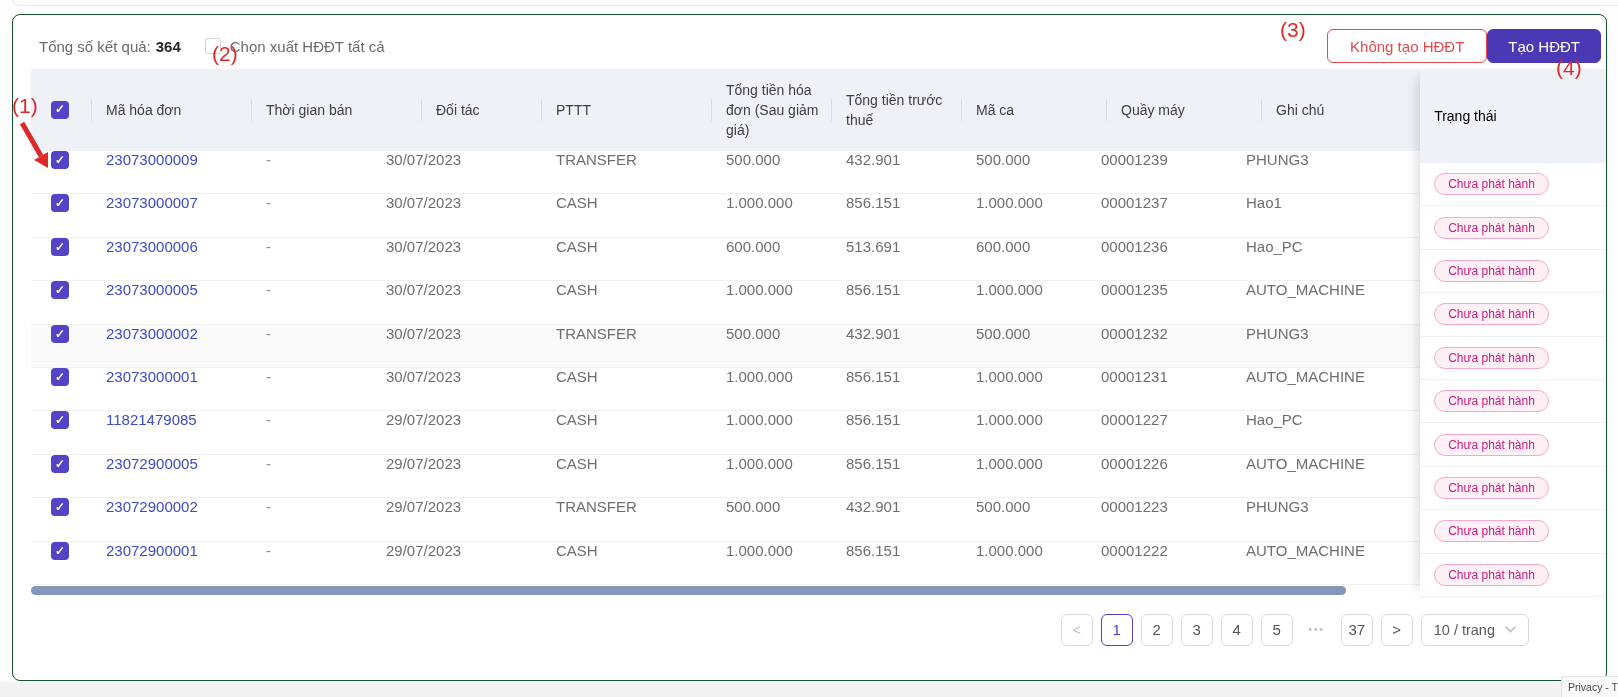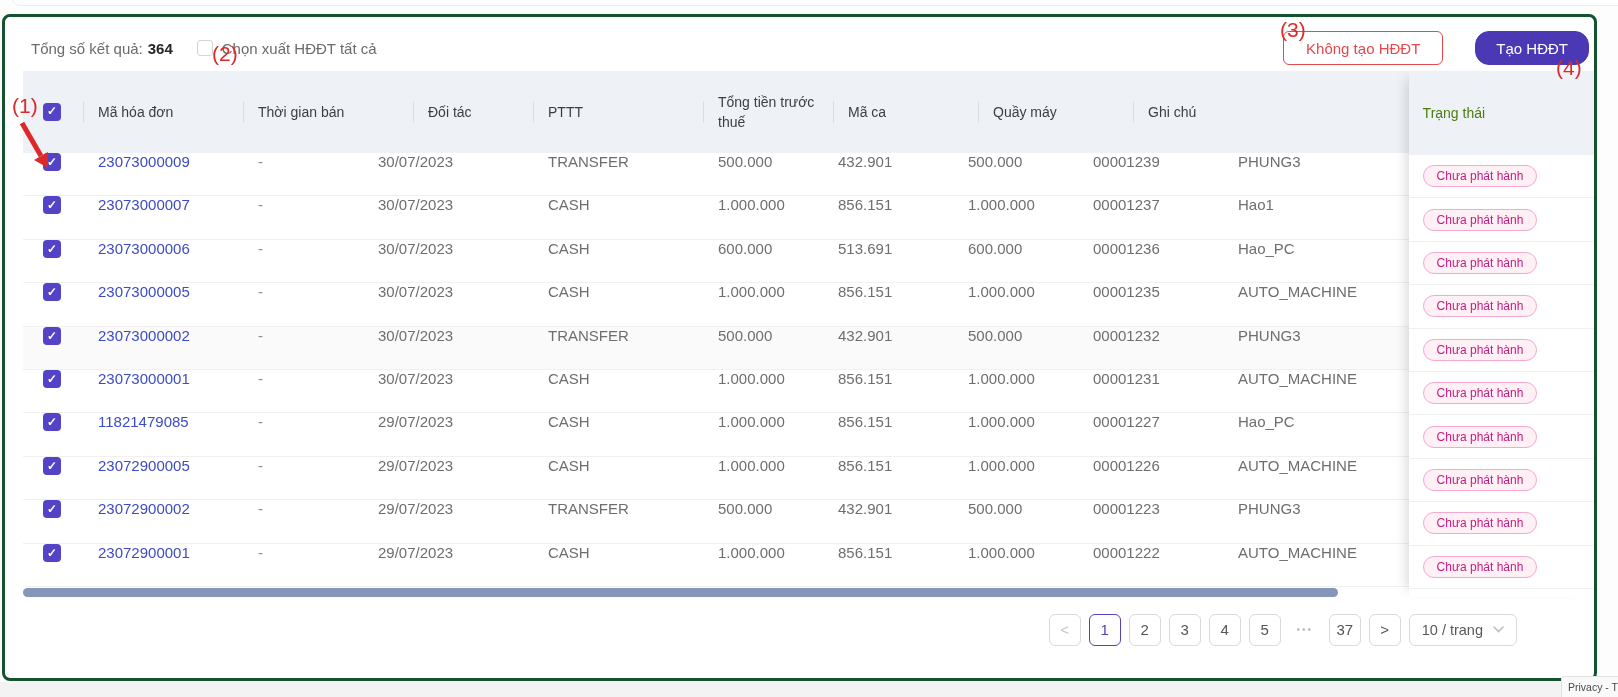--- a/index.html
+++ b/index.html
@@ -4,38 +4,38 @@
 <style>
   * { margin:0; padding:0; box-sizing:border-box; }
   body { font-family:"Liberation Sans", sans-serif; background:#fff; }
   .stage { position:relative; width:1618px; height:697px; overflow:hidden; background:#fdfdfe; }
 
   
   .prev-card { position:absolute; left:12px; top:-14px; width:1620px; height:20px;
     background:#fff; border:1px solid #ececec; border-radius:8px; }
 
   
-  .card { position:absolute; left:2px; top:14px; width:1595px; height:667px;
-    background:#fff; border:3px solid #14532d; border-radius:8px;
+  .card { position:absolute; left:12px; top:14px; width:1595px; height:667px;
+    background:#fff; border:1px solid #14532d; border-radius:8px;
     box-shadow:0 1px 4px rgba(0,0,0,0.03); }
 
   .below-strip { position:absolute; left:0; top:682px; width:1618px; height:15px; background:#f3f3f4; }
 
   
   .toolbar { display:flex; align-items:center; justify-content:space-between;
     padding:14px 5px 0 26px; height:48px; }
   .toolbar-left { display:flex; align-items:center; font-size:15px; color:#6b6b6b; }
   .toolbar-left b { color:#262626; margin-left:5px; }
   .cb-unchecked { width:16px; height:16px; border:1.5px solid #d4d4d4; border-radius:3px;
     background:#fff; margin:0 9px 0 24px; cursor:pointer; flex:none; }
-  .toolbar-right { display:flex; align-items:center; gap:32px; }
+  .toolbar-right { display:flex; align-items:center; gap:0; }
   .btn-outline-red { height:34px; padding:0 22px; background:#fff; border:1px solid #e5484d;
     color:#e5484d; border-radius:6px; font-size:15px; cursor:pointer; font-family:inherit; }
   .btn-primary { height:34px; padding:0 20px; background:#4b38b5; border:1px solid #4b38b5;
-    color:#fff; border-radius:14px; font-size:15px; cursor:pointer; font-family:inherit; }
+    color:#fff; border-radius:6px; font-size:15px; cursor:pointer; font-family:inherit; }
 
   
   .tablewrap { display:flex; margin:6px 0 0 18px; position:relative; }
   .scroll-area { width:1390px; overflow:hidden; position:relative; }
   .thead { display:flex; width:1475px; height:82px; background:#eef1f6; }
   .hcell { display:flex; align-items:center; padding:0 10px 0 15px; font-size:14px;
     color:#3d3d46; font-weight:500; position:relative; line-height:1.45; }
   .hcell:not(.c0)::before { content:""; position:absolute; left:0; top:30px; width:1px;
     height:22px; background:#d9dde4; }
   .c0 { width:60px; padding:0 0 0 20px; }
@@ -54,22 +54,22 @@
     display:flex; align-items:center; justify-content:center; cursor:pointer; flex:none; }
   .cb-checked::after { content:"\2713"; color:#fff; font-size:12px; font-weight:bold; }
 
   .hscroll { position:relative; width:1390px; height:9px; margin-top:1px; }
   .hthumb { position:absolute; left:0; top:0; width:1315px; height:9px;
     background:#8695ba; border-radius:5px; cursor:pointer; }
 
   
   .fixed-col { width:186px; background:#fff; position:relative; z-index:2;
     box-shadow:-10px 0 12px -8px rgba(0,0,0,0.16); }
-  .fixed-head { height:84px; background:#eef1f6; display:flex; align-items:center;
-    padding-left:14px; font-size:14px; color:#4d7c0f; font-weight:500; }
+  .fixed-head { height:94px; background:#eef1f6; display:flex; align-items:center;
+    padding-left:14px; font-size:14px; color:#000000; font-weight:500; }
   .scell { height:43.4px; display:flex; align-items:center; padding-left:14px;
     border-bottom:1px solid #f0f0f0; background:#fff; }
   .badge { display:inline-block; padding:3px 13px; border:1px solid #f4a9ce;
     background:#fff0f6; color:#c41d7f; border-radius:14px; font-size:12px; white-space:nowrap; }
 
   
   .pagination { display:flex; justify-content:flex-end; align-items:center; gap:8px;
     margin:17px 77px 0 0; }
   .pg { min-width:32px; height:32px; border:1px solid #d9d9d9; border-radius:6px;
     background:#fff; color:#555; font-size:15px; display:flex; align-items:center;
@@ -116,20 +116,21 @@
     <div class="tablewrap">
       <div class="scroll-area">
         <div class="thead">
           <div class="hcell c0">
             <span class="cb-checked"></span>
           </div>
           <div class="hcell c1">Mã hóa đơn</div>
           <div class="hcell c3">Thời gian bán</div>
           <div class="hcell c2">Đối tác</div>
           <div class="hcell c4">PTTT</div>
+          <div class="hcell c5">Tổng tiền hóa đơn (Sau giảm giá)</div>
           <div class="hcell c6">Tổng tiền trước thuế</div>
           <div class="hcell c8">Mã ca</div>
           <div class="hcell c9">Quầy máy</div>
           <div class="hcell c10">Ghi chú</div>
         </div>
         <div id="rows">
             <div class="trow">
     <div class="tcell c0" style="padding:0 0 0 20px;">
       <span class="cb-checked"></span>
     </div>

